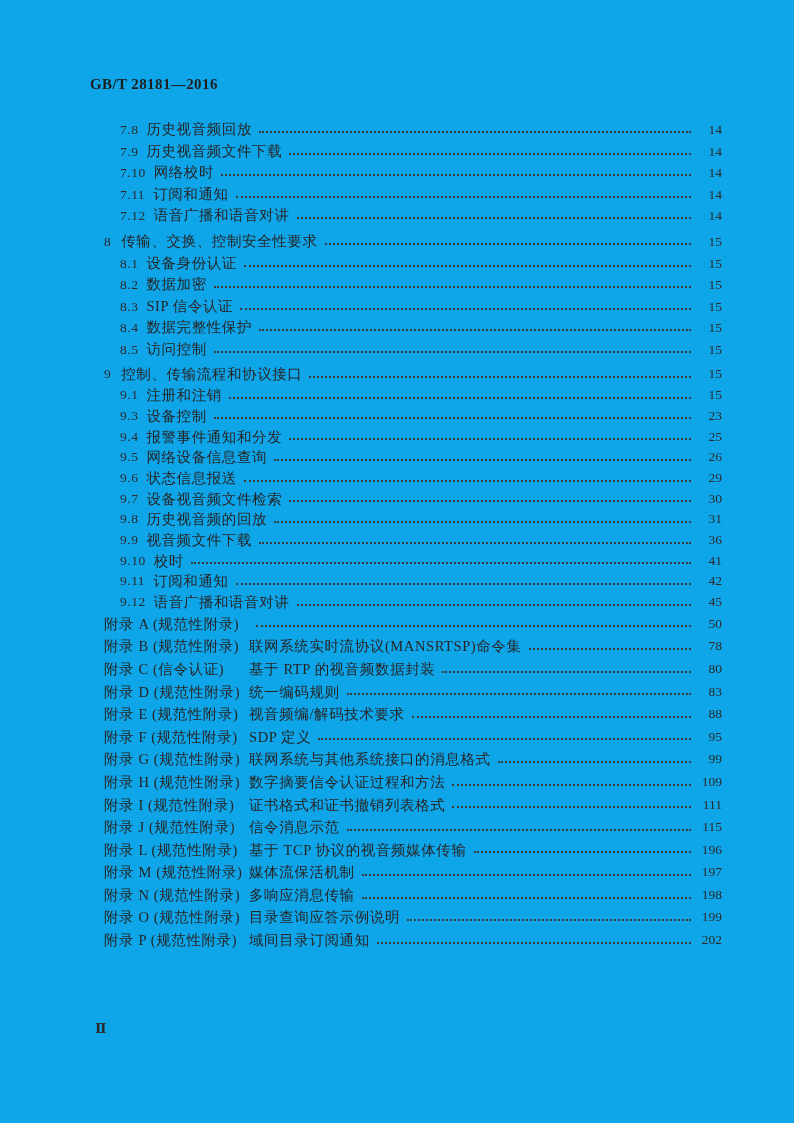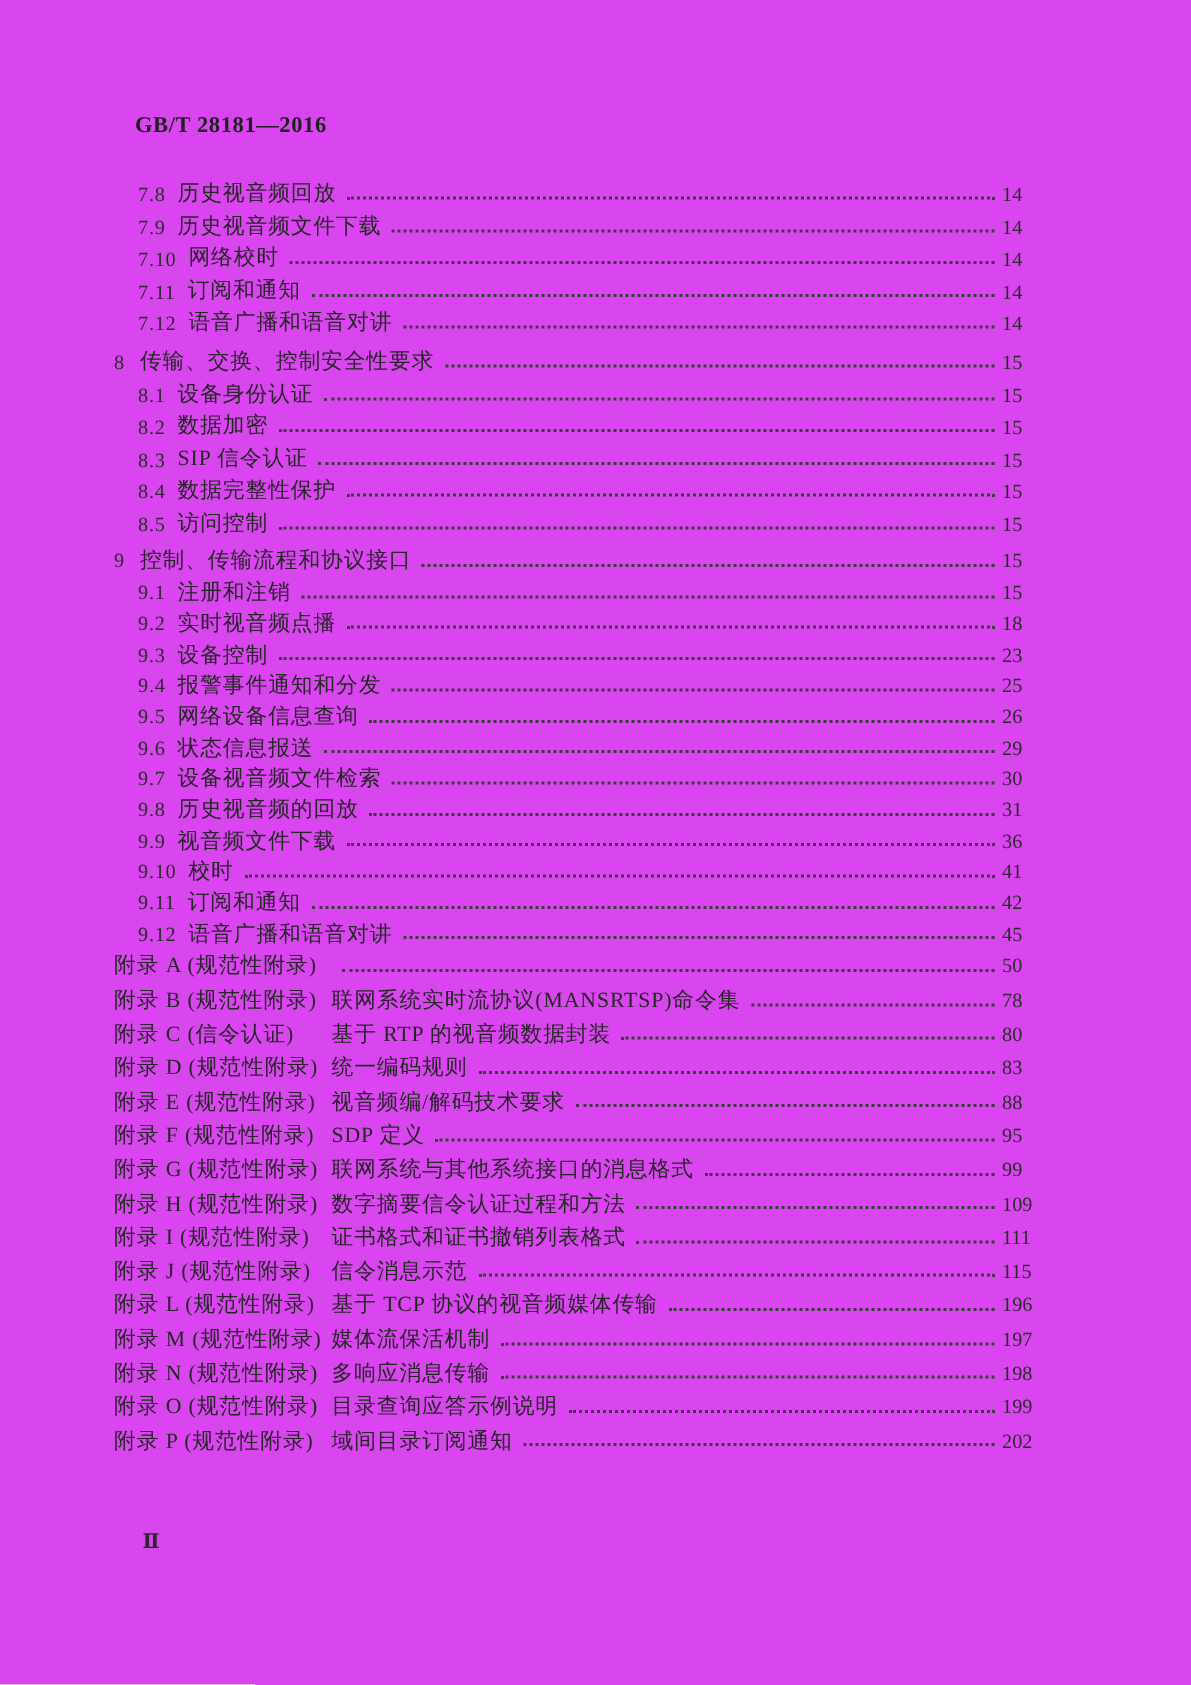--- a/index.html
+++ b/index.html
@@ -1,30 +1,30 @@
 <!DOCTYPE html>
 <html><head>
 <meta charset="utf-8">
 <style>
   html,body { margin:0; padding:0; background:#ffffff; }
   .page {
     position:relative;
     width:794px; height:1123px;
-    background:#d946ef;
+    background:#0ea5e9;
     font-family:"Liberation Serif","DejaVu Serif",serif;
     color:#262626;
     overflow:hidden;
   }
   .doc-header {
     position:absolute; left:90px; top:76px;
     font-size:15px; font-weight:700; letter-spacing:0.4px;
     color:#1f1f1f;
   }
   .toc {
-    position:absolute; left:76px; top:119px;
+    position:absolute; left:104px; top:119px;
     width:618px; 
   }
   .row {
     display:flex; align-items:flex-end;
     height:21.5px; line-height:21.5px;
     font-size:14.5px; white-space:nowrap;
   }
   .row.s9 { height:20.7px; line-height:20.7px; }
   .row.appendix, .row.plain { height:22.6px; line-height:22.6px; }
   .row.gap { margin-top:4.5px; }
@@ -44,21 +44,21 @@
   }
   .leader {
     flex:1 1 auto; position:relative; min-width:14px;
     align-self:stretch;
   }
   .leader::after {
     content:""; position:absolute; left:7px; right:5px; top:56%;
     border-top:2px dotted #3c3c3c;
   }
   .pagenum {
-    flex:0 0 auto; min-width:26px; text-align:left;
+    flex:0 0 auto; min-width:26px; text-align:right;
     font-size:13.5px; color:#2b2b2b;
   }
   .doc-footer {
     position:absolute; left:95px; top:1020px;
     font-size:13.5px; font-weight:700; color:#2b2b2b;
   }
 </style>
 </head>
 <body>
 
@@ -138,26 +138,20 @@
         <span class="leader"></span>
         <span class="pagenum">15</span>
       </div>
       <div class="row sub s9">
         <span class="num">9.1</span>
         <span class="label">注册和注销</span>
         <span class="leader"></span>
         <span class="pagenum">15</span>
       </div>
       <div class="row sub s9">
-        <span class="num">9.2</span>
-        <span class="label">实时视音频点播</span>
-        <span class="leader"></span>
-        <span class="pagenum">18</span>
-      </div>
-      <div class="row sub s9">
         <span class="num">9.3</span>
         <span class="label">设备控制</span>
         <span class="leader"></span>
         <span class="pagenum">23</span>
       </div>
       <div class="row sub s9">
         <span class="num">9.4</span>
         <span class="label">报警事件通知和分发</span>
         <span class="leader"></span>
         <span class="pagenum">25</span>

